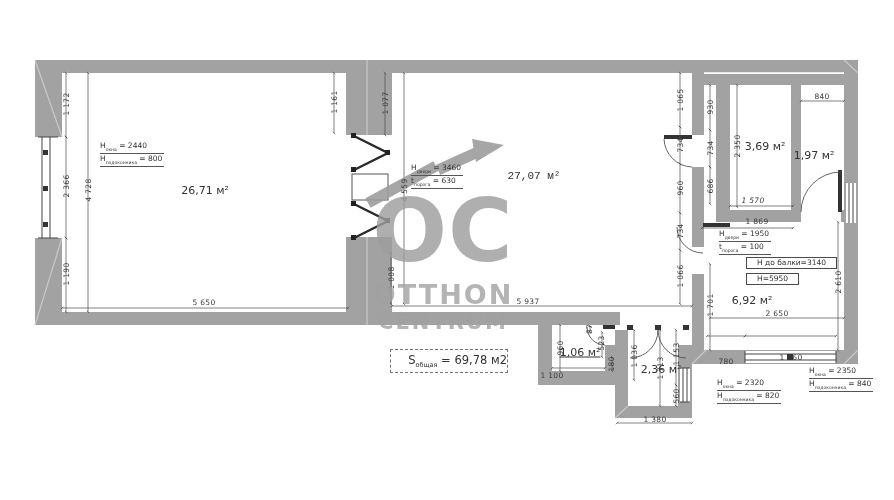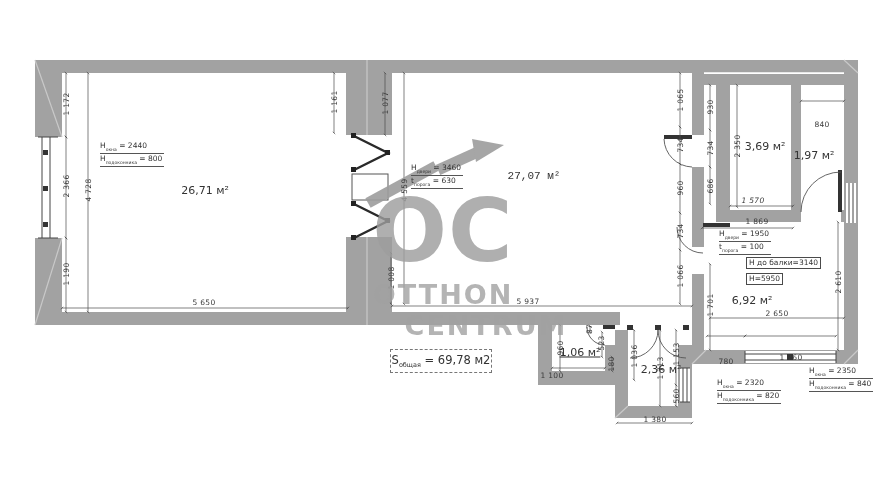--- a/index.html
+++ b/index.html
@@ -8,33 +8,33 @@
   #plan-svg{position:absolute;left:0;top:0;z-index:1;}
   #labels{position:absolute;left:0;top:0;width:894px;height:500px;z-index:2;}
   .dim{position:absolute;font-size:7.5px;letter-spacing:.3px;color:#3a3a3a;white-space:nowrap;
        transform:translate(-50%,-50%);background:transparent;}
   .dim.v{transform:translate(-50%,-50%) rotate(-90deg);}
   .room-label{position:absolute;font-size:11px;color:#333;white-space:nowrap;transform:translate(-50%,-50%);}
   .note{position:absolute;font-size:7.5px;color:#333;line-height:1.45;white-space:nowrap;}
   .note .note-line{border-bottom:.7px solid #555;padding:0 2px 0 0;}
   .note sub{font-size:4.5px;}
   .boxed-note{position:absolute;font-size:7.5px;color:#333;border:.8px solid #4a4a4a;background:#fff;
-              padding:0 2px;white-space:nowrap;line-height:1.35;}
+              padding:0 10px;white-space:nowrap;line-height:1.35;}
   #total-area{position:absolute;left:390px;top:349px;width:100px;height:22px;z-index:2;
-              border:1px dashed #777;display:flex;align-items:center;justify-content:center;
-              font-size:11.5px;color:#333;background:transparent;white-space:nowrap;}
+              border:1px dashed #777;display:flex;align-items:center;justify-content:flex-end;
+              font-size:11.5px;color:#333;background:transparent;white-space:nowrap;padding-left:16px;}
   #total-area sub{font-size:6.5px;}
   #watermark{position:absolute;left:0;top:0;width:894px;height:500px;z-index:3;pointer-events:none;}
   .wm-oc{position:absolute;left:443px;top:187px;transform:translateX(-50%);
          font-size:88px;font-weight:bold;letter-spacing:1px;line-height:1;
          color:rgba(157,157,157,.82);}
   .wm-l1{position:absolute;left:443px;top:281px;transform:translateX(-50%);
          font-size:27px;font-weight:bold;letter-spacing:2px;line-height:1;color:rgba(161,161,161,.8);}
   .wm-l2{position:absolute;left:443px;top:312px;transform:translateX(-50%);
-         font-size:27px;font-weight:bold;letter-spacing:2px;line-height:1;color:rgba(161,161,161,.8);margin-left:43px;}
+         font-size:21px;font-weight:bold;letter-spacing:2px;line-height:1;color:rgba(161,161,161,.8);}
 </style>
 </head>
 <body>
 
 <div id="stage">
 
   <svg id="plan-svg" width="894" height="500" viewBox="0 0 894 500">
     <defs>
       <marker id="tk" viewBox="0 0 10 10" refX="5" refY="5" markerWidth="7" markerHeight="7" orient="auto">
         <path d="M2.5,7.5 L7.5,2.5" stroke="#444" stroke-width="1.3" fill="none"></path>
@@ -202,21 +202,21 @@
       <span class="dim" style="left: 528px; top: 301px;">5 937</span>
       <span class="dim v" style="left: 680px; top: 100px;">1 065</span>
       <span class="dim v" style="left: 680px; top: 145px;">734</span>
       <span class="dim v" style="left: 680px; top: 188px;">960</span>
       <span class="dim v" style="left: 680px; top: 231px;">734</span>
       <span class="dim v" style="left: 680px; top: 276px;">1 066</span>
       <span class="dim v" style="left: 710px; top: 107px;">930</span>
       <span class="dim v" style="left: 710px; top: 148px;">734</span>
       <span class="dim v" style="left: 710px; top: 186px;">686</span>
       <span class="dim v" style="left: 737px; top: 146px;">2 350</span>
-      <span class="dim" style="left: 822px; top: 96px; margin-top: 28px;">840</span>
+      <span class="dim" style="left: 822px; top: 96px;">840</span>
       <span class="dim" style="left: 753px; top: 200px; font-style: italic;">1 570</span>
       <span class="dim" style="left: 757px; top: 221px;">1 869</span>
       <span class="dim v" style="left: 838px; top: 282px;">2 610</span>
       <span class="dim v" style="left: 710px; top: 305px;">1 701</span>
       <span class="dim" style="left: 777px; top: 313px;">2 650</span>
       <span class="dim" style="left: 726px; top: 331px; margin-top: 30px;">780</span>
       <span class="dim" style="left: 791px; top: 331px; margin-top: 26px;">1 760</span>
       <span class="dim v" style="left: 560px; top: 348px;">960</span>
       <span class="dim v" style="left: 589px; top: 329px;">87</span>
       <span class="dim v" style="left: 601px; top: 343px;">523</span>

